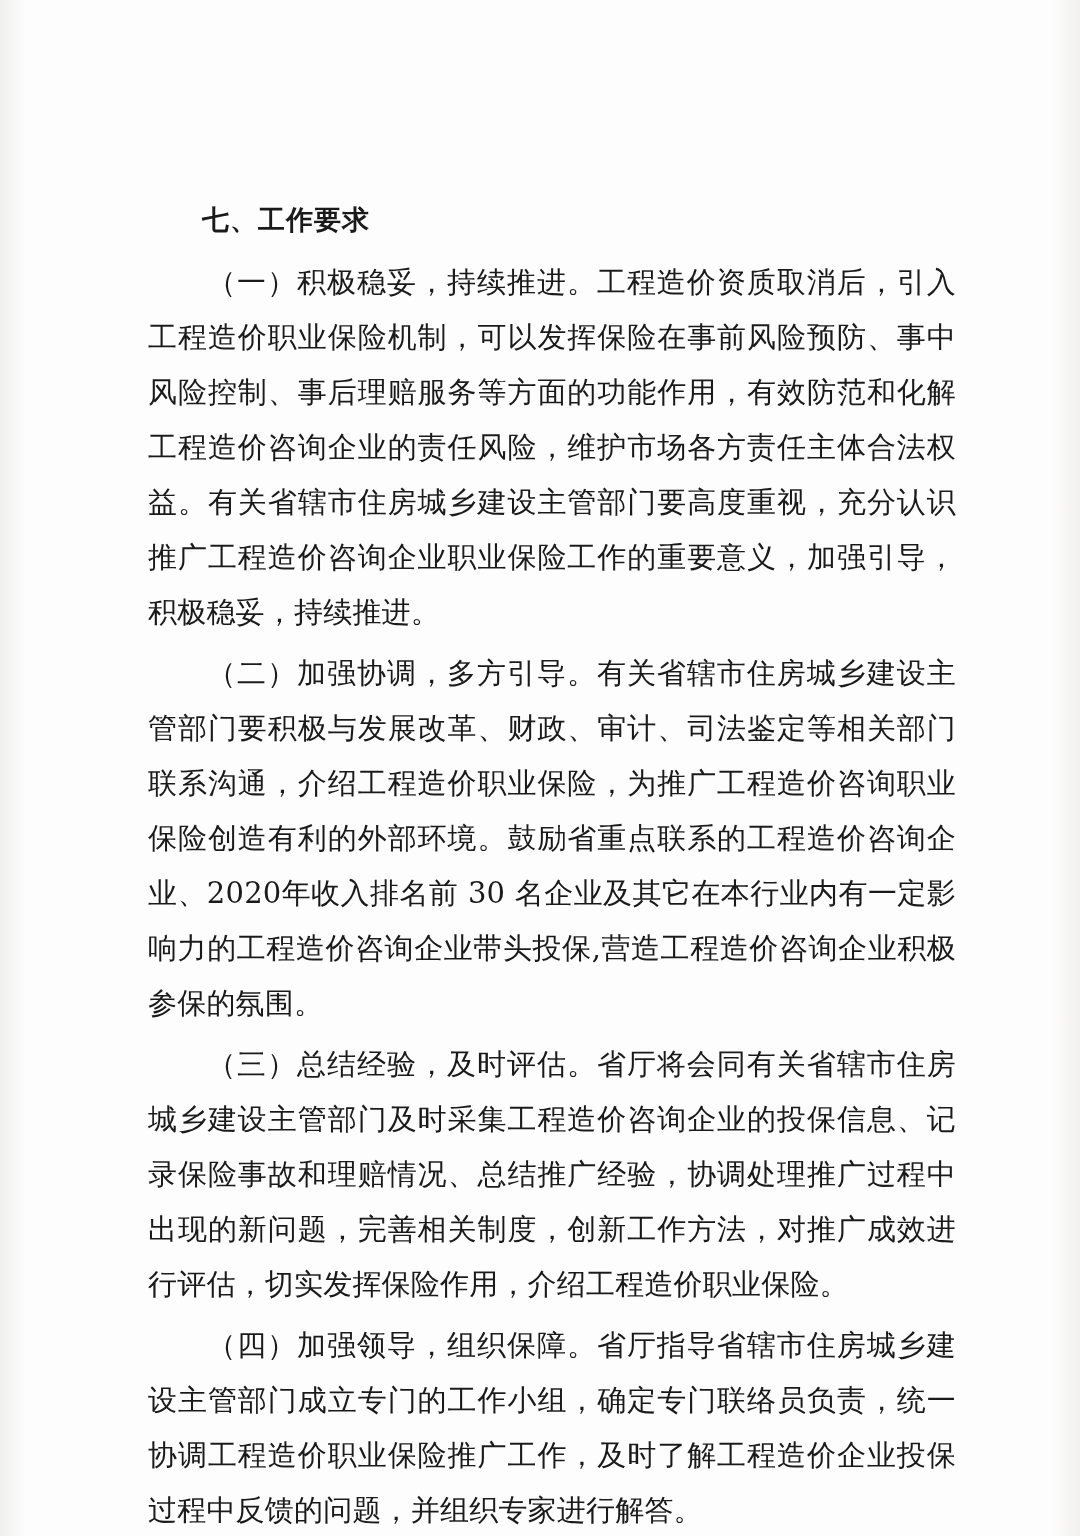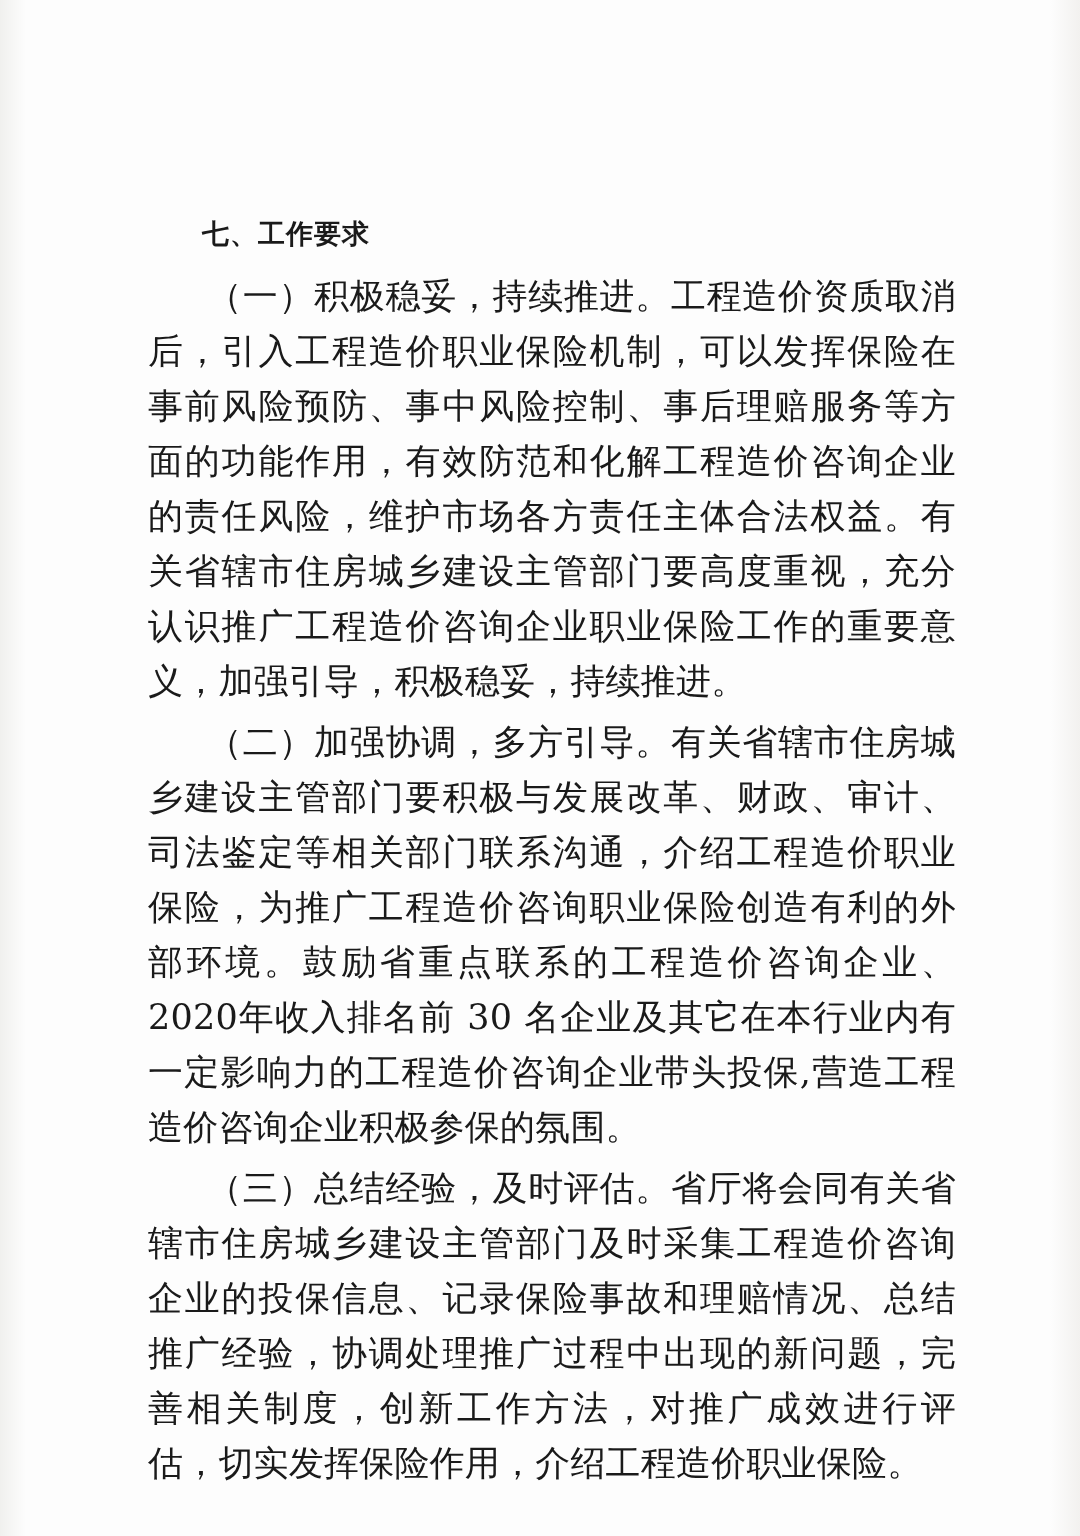--- a/index.html
+++ b/index.html
@@ -42,25 +42,25 @@
   .doc-body {
     position: relative;
     z-index: 2;
   }
   .section-heading {
     font-family: "DejaVu Sans", "Liberation Sans", sans-serif;
     font-weight: bold;
     font-size: 27px;
     line-height: 1.5;
     letter-spacing: 1px;
-    margin: 18px 0 14px 0;
+    margin: 4px 0 14px 0;
     padding-left: 54px;
   }
   .para {
-    font-size: 35px;
+    font-size: 29px;
     line-height: 55px;
     text-align: justify;
     text-justify: inter-ideograph;
     margin: 0 0 6px 0;
     text-indent: 59px;
     letter-spacing: 0.2px;
   }
   .para:last-child {
     margin-bottom: 0;
   }
@@ -72,15 +72,16 @@
   <div class="doc-body">
 
     <h2 class="section-heading">七、工作要求</h2>
 
     <p class="para">（一）积极稳妥，持续推进。工程造价资质取消后，引入工程造价职业保险机制，可以发挥保险在事前风险预防、事中风险控制、事后理赔服务等方面的功能作用，有效防范和化解工程造价咨询企业的责任风险，维护市场各方责任主体合法权益。有关省辖市住房城乡建设主管部门要高度重视，充分认识推广工程造价咨询企业职业保险工作的重要意义，加强引导，积极稳妥，持续推进。</p>
 
     <p class="para">（二）加强协调，多方引导。有关省辖市住房城乡建设主管部门要积极与发展改革、财政、审计、司法鉴定等相关部门联系沟通，介绍工程造价职业保险，为推广工程造价咨询职业保险创造有利的外部环境。鼓励省重点联系的工程造价咨询企业、2020年收入排名前 30 名企业及其它在本行业内有一定影响力的工程造价咨询企业带头投保,营造工程造价咨询企业积极参保的氛围。</p>
 
     <p class="para">（三）总结经验，及时评估。省厅将会同有关省辖市住房城乡建设主管部门及时采集工程造价咨询企业的投保信息、记录保险事故和理赔情况、总结推广经验，协调处理推广过程中出现的新问题，完善相关制度，创新工作方法，对推广成效进行评估，切实发挥保险作用，介绍工程造价职业保险。</p>
 
+    <p class="para">（四）加强领导，组织保障。省厅指导省辖市住房城乡建设主管部门成立专门的工作小组，确定专门联络员负责，统一协调工程造价职业保险推广工作，及时了解工程造价企业投保过程中反馈的问题，并组织专家进行解答。</p>
 
   </div>
 </div>
 
 </body></html>

